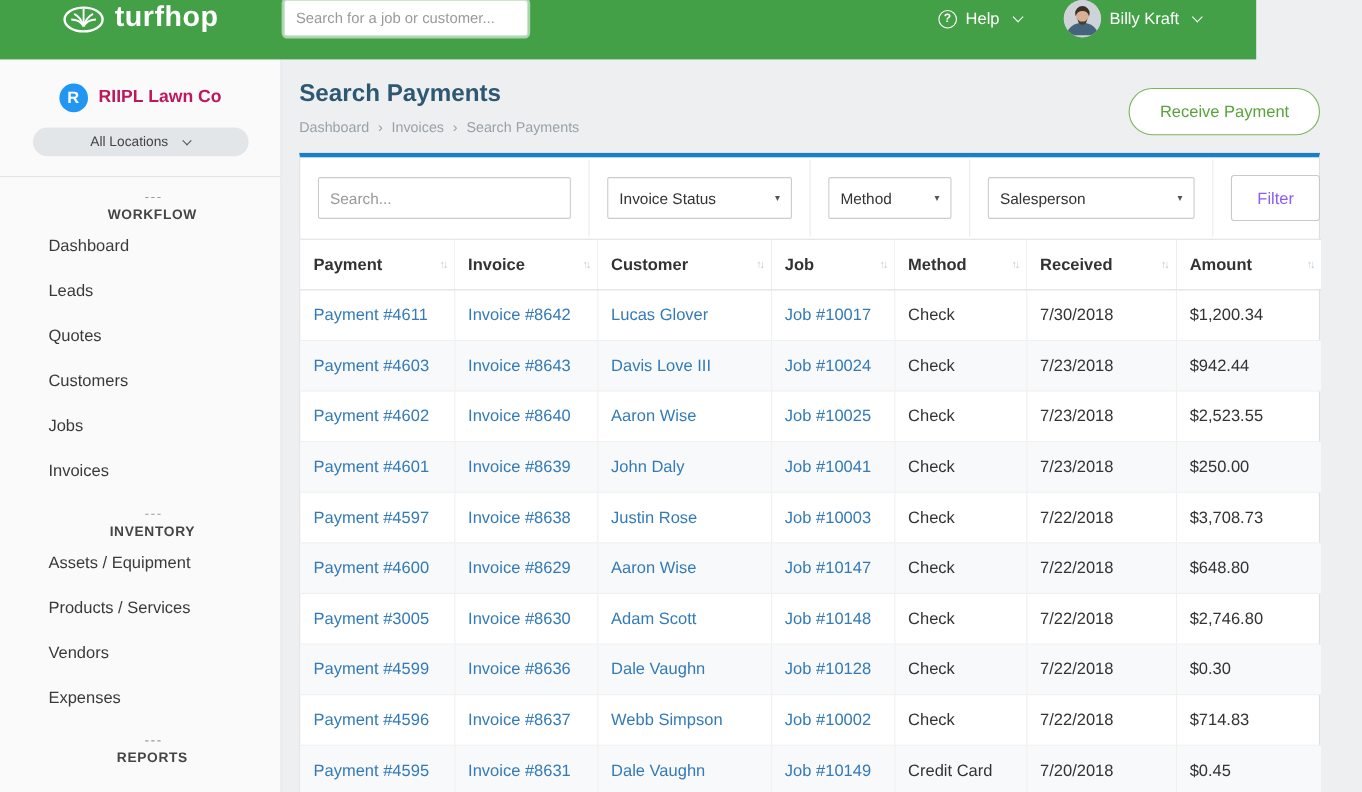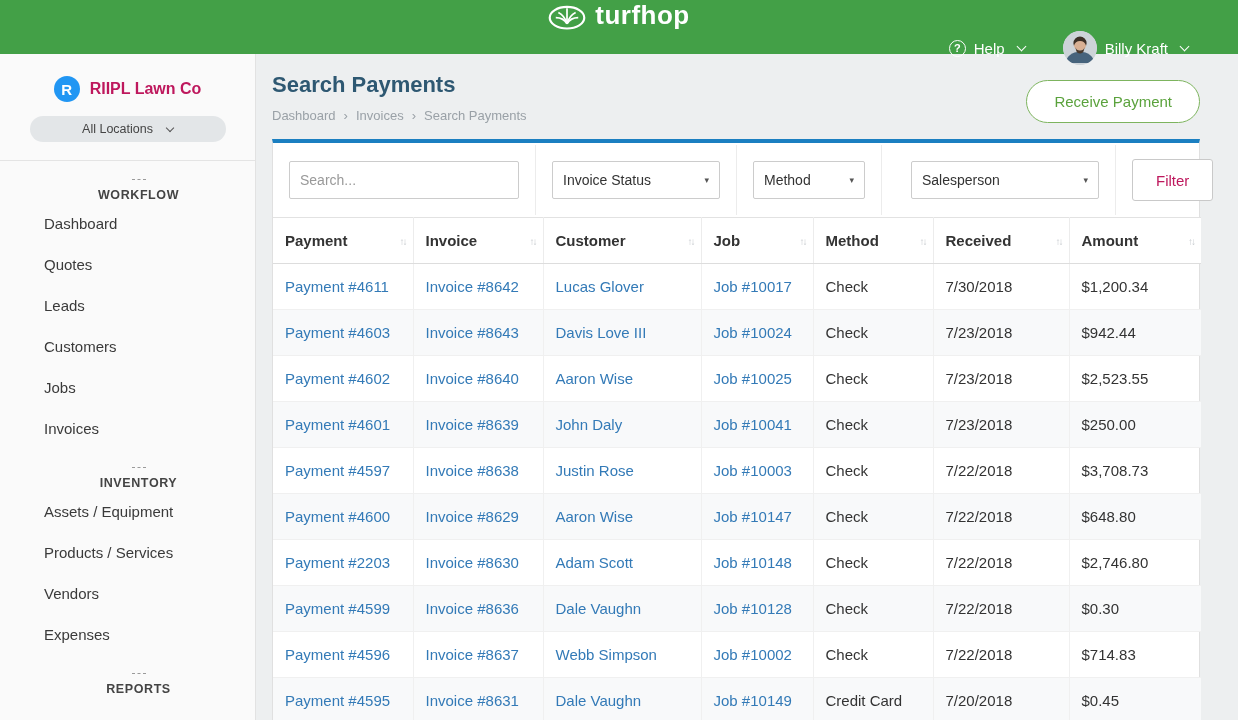--- a/index.html
+++ b/index.html
@@ -5,22 +5,22 @@
   * { box-sizing: border-box; }
   html,body { margin:0; padding:0; }
   body {
     width:1238px; height:720px; overflow:hidden;
     font-family:"Liberation Sans", sans-serif;
     background:#edeff0; color:#333;
   }
 
   
   .topbar {
-    position:fixed; top:0; left:0; width:1238px; height:54px;
-    background:#43a047; display:flex; align-items:center; z-index:20;flex-direction:column;
+    position:fixed; top:0; left:0; width:1142px; height:54px;
+    background:#43a047; display:flex; align-items:flex-start; z-index:20;
   }
   .topbar-left { width:256px; display:flex; justify-content:center; align-items:center; }
   .brand { display:flex; align-items:center; gap:9px; color:#fff; cursor:pointer; }
   .brand-text { font-size:26px; font-weight:700; letter-spacing:.5px; }
   .topbar-search {
     width:222px; height:33px; border:1px solid #cfe3cf; border-radius:3px;
     padding:0 10px; font-size:13.5px; outline:none; margin-left:2px;
     font-family:"Liberation Sans", sans-serif; color:#333; background:#fff;
     box-shadow:0 0 0 2px rgba(255,255,255,.55);
   }
@@ -87,24 +87,24 @@
   }
   .table-search::placeholder { color:#999; }
   .select {
     height:38px; border:1px solid #ccc; border-radius:2px; background:#fff;
     display:flex; align-items:center; justify-content:space-between;
     padding:0 10px; font-size:14px; color:#333; cursor:pointer;
   }
   .select .tri { font-size:9px; color:#555; margin-left:12px; }
   .w-status { width:168px; }
   .w-method { width:112px; }
-  .w-sales { width:188px;margin-left:13px; }
+  .w-sales { width:188px; }
   .filter-btn {
     height:42px; padding:0 23px; background:#fff; border:1px solid #c9c9c9; border-radius:3px;
-    font-size:15px; color:#be185d; cursor:pointer; font-family:"Liberation Sans", sans-serif;
+    font-size:15px; color:#8b5cf6; cursor:pointer; font-family:"Liberation Sans", sans-serif;
   }
 
   
   table { width:100%; border-collapse:collapse; table-layout:fixed; }
   th {
     text-align:left; padding:0 12px; height:46px; font-size:15px; color:#333;
     border-right:1px solid #ececec; border-top:1px solid #e2e2e2; border-bottom:1px solid #ddd;
     position:relative; font-weight:700; cursor:pointer; background:#fff;
   }
   th:last-child { border-right:none; }
@@ -132,20 +132,21 @@
           <path d="M22 25 C20 18 16 14 12 12" stroke="#fff" stroke-width="2" fill="none"></path>
           <path d="M22 25 C24 18 28 14 32 12" stroke="#fff" stroke-width="2" fill="none"></path>
           <path d="M22 25 C19 20 14 18 9 18" stroke="#fff" stroke-width="2" fill="none"></path>
           <path d="M22 25 C25 20 30 18 35 18" stroke="#fff" stroke-width="2" fill="none"></path>
         </svg>
       </span>
       <span class="brand-text">turfhop</span>
     </div>
   </div>
 
+  <input class="topbar-search" type="text" placeholder="Search for a job or customer..." style="">
 
   <div class="topbar-right">
     <div class="help-menu">
       <span class="help-icon">?</span>
       <span>Help</span>
       <span class="chev"></span>
     </div>
     <div class="user-menu">
       <span class="avatar">
         <svg viewBox="0 0 36 36" width="34" height="34">
@@ -174,22 +175,22 @@
   </div>
 
   <div class="sidebar-divider"></div>
 
   <nav>
     <div class="nav-section">
       <span class="dash-icon"></span>
       <span>WORKFLOW</span>
     </div>
     <div class="nav-item">Dashboard</div>
+    <div class="nav-item">Leads</div>
     <div class="nav-item">Quotes</div>
-    <div class="nav-item">Leads</div>
     <div class="nav-item">Customers</div>
     <div class="nav-item">Jobs</div>
     <div class="nav-item">Invoices</div>
 
     <div class="nav-section">
       <span class="dash-icon"></span>
       <span>INVENTORY</span>
     </div>
     <div class="nav-item">Assets / Equipment</div>
     <div class="nav-item">Products / Services</div>
@@ -317,21 +318,21 @@
           <tr>
             <td><a href="#">Payment #4600</a></td>
             <td><a href="#">Invoice #8629</a></td>
             <td><a href="#">Aaron Wise</a></td>
             <td><a href="#">Job #10147</a></td>
             <td>Check</td>
             <td>7/22/2018</td>
             <td>$648.80</td>
           </tr>
           <tr>
-            <td><a href="#">Payment #2203</a></td>
+            <td><a href="#">Payment #3005</a></td>
             <td><a href="#">Invoice #8630</a></td>
             <td><a href="#">Adam Scott</a></td>
             <td><a href="#">Job #10148</a></td>
             <td>Check</td>
             <td>7/22/2018</td>
             <td>$2,746.80</td>
           </tr>
           <tr>
             <td><a href="#">Payment #4599</a></td>
             <td><a href="#">Invoice #8636</a></td>

